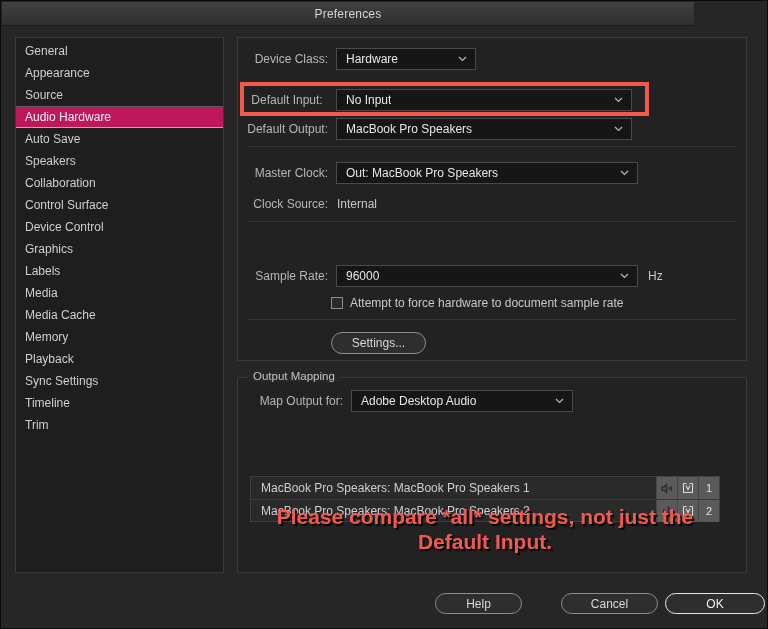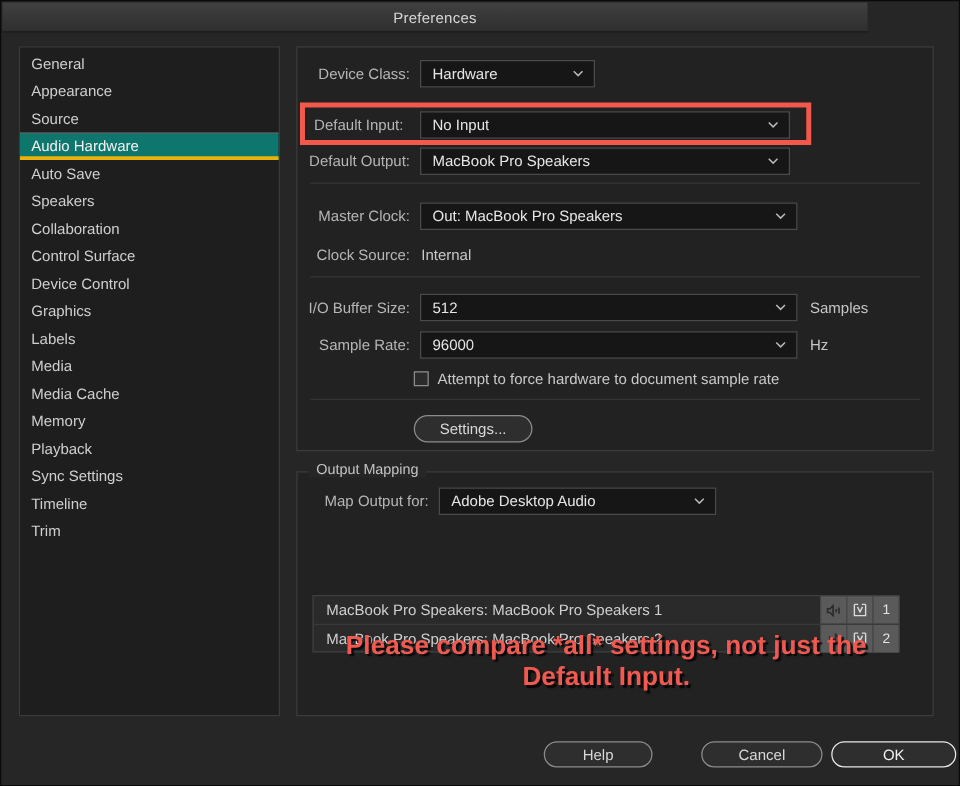--- a/index.html
+++ b/index.html
@@ -60,24 +60,24 @@
   .sidebar-item {
     height: 22px;
     line-height: 22px;
     padding-left: 9px;
     font-size: 12px;
     color: #cfcfcf;
     box-sizing: border-box;
     white-space: nowrap;
   }
   .sidebar-item.selected {
-    background: #0f766e;
+    background: #be185d;
     color: #f2f2f2;
     border-top: 1px solid #5d5d5d;
-    border-bottom: 3px solid #eab308;
+    border-bottom: 1px solid #eab308;
     line-height: 20px;
   }
 
   
   .right-pane {
     position: absolute;
     left: 236px;
     top: 36px;
     width: 518px;
     height: 536px;
@@ -404,32 +404,20 @@
         </div>
       </div>
 
       <div class="row" style="left:8px; top:155px;">
         <span class="field-label" style="width:82px;">Clock Source:</span>
         <span class="static-value">Internal</span>
       </div>
 
       <div class="divider" style="left:10px; top:183px; width:488px;"></div>
 
-      <div class="row" style="left:8px; top:197px;">
-        <span class="field-label" style="width:82px;">I/O Buffer Size:</span>
-        <div class="combo" style="width:302px;">
-          <span class="combo-text">512</span>
-          <span class="chev">
-            <svg width="9" height="9" viewBox="0 0 9 9">
-                <path d="M1 3 L4.5 6.5 L8 3" fill="none" stroke="#b9b9b9" stroke-width="1.2"></path>
-              </svg>
-          </span>
-        </div>
-        <span class="unit-label">Samples</span>
-      </div>
 
       <div class="row" style="left:8px; top:227px;">
         <span class="field-label" style="width:82px;">Sample Rate:</span>
         <div class="combo" style="width:302px;">
           <span class="combo-text">96000</span>
           <span class="chev">
             <svg width="9" height="9" viewBox="0 0 9 9">
                 <path d="M1 3 L4.5 6.5 L8 3" fill="none" stroke="#b9b9b9" stroke-width="1.2"></path>
               </svg>
           </span>

